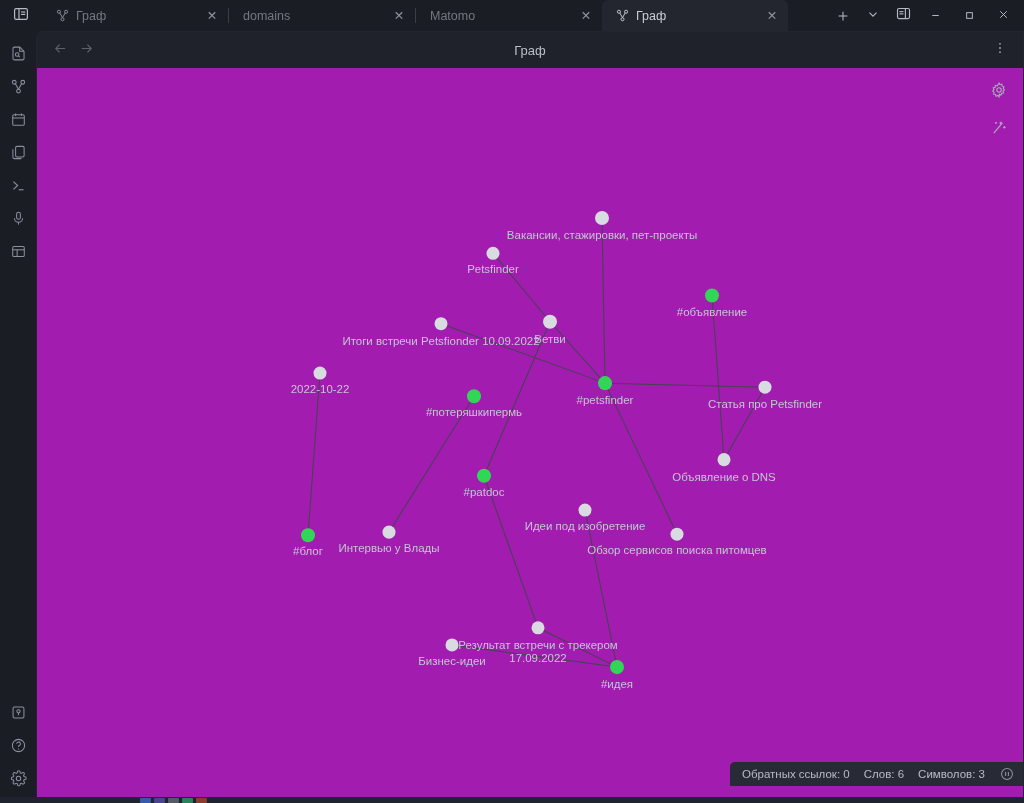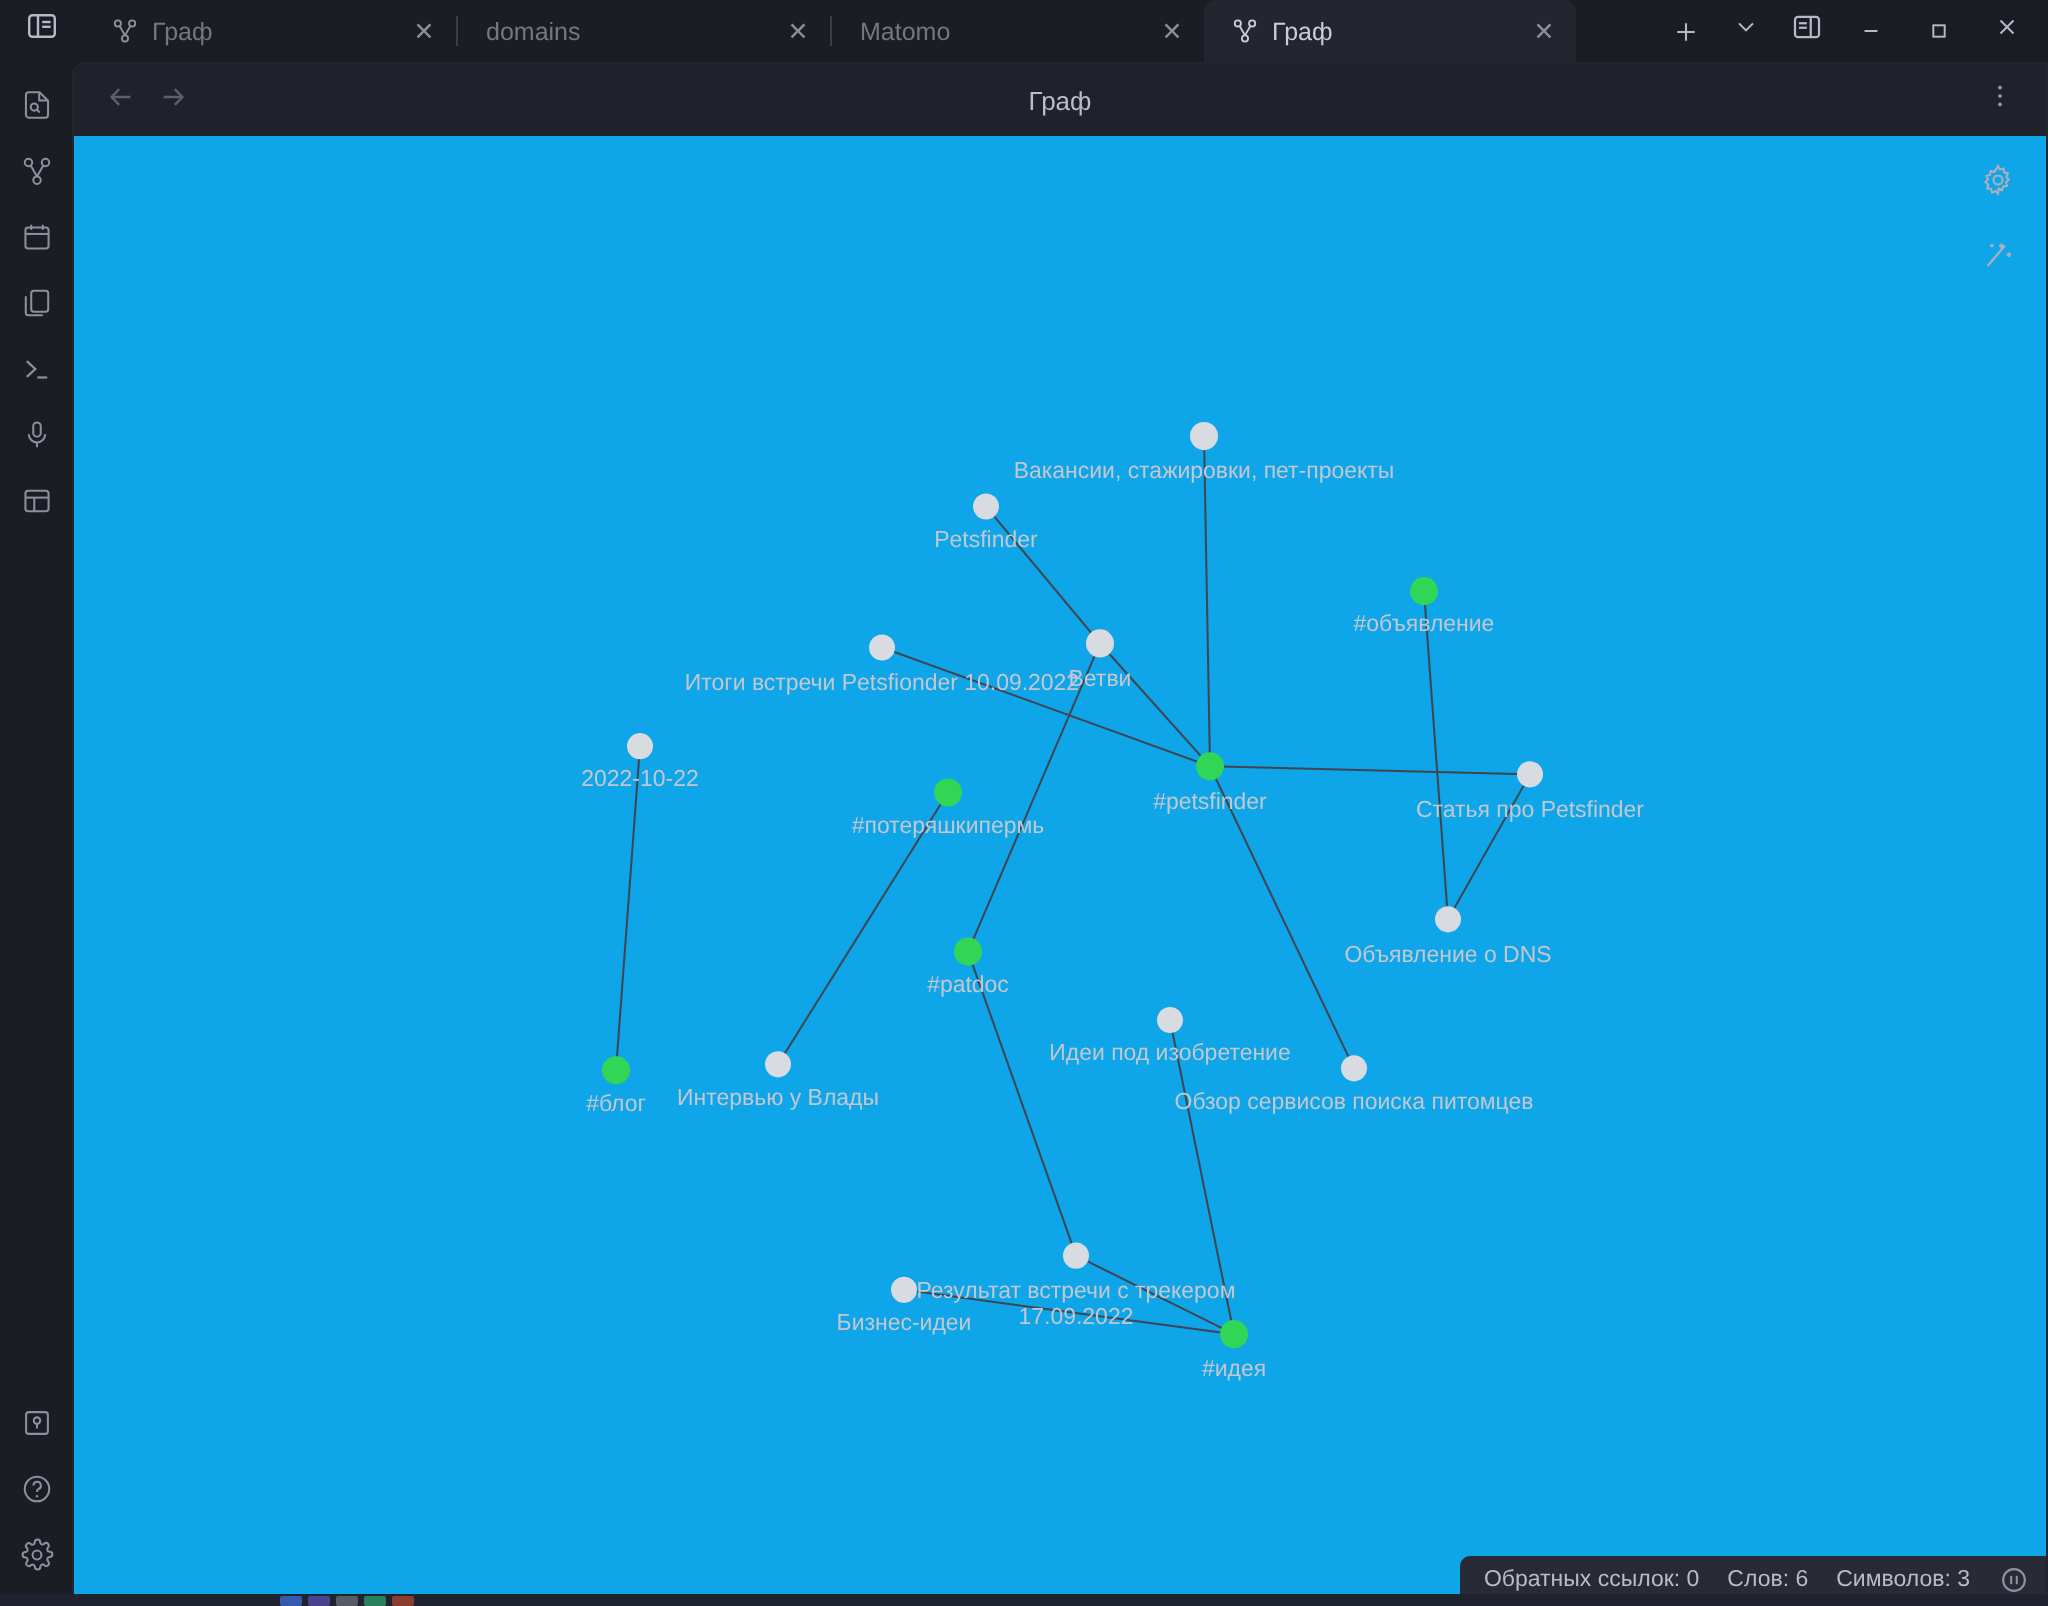--- a/index.html
+++ b/index.html
@@ -166,21 +166,21 @@
     width: 26px; height: 26px;
     display: flex; align-items: center; justify-content: center;
     color: #9aa0ab;
     z-index: 2;
   }
 
   
   .graph-wrap {
     flex: 1;
     position: relative;
-    background: #0ea5e9;
+    background: #a21caf;
     overflow: hidden;
   }
   .graph-controls {
     position: absolute;
     top: 12px;
     right: 12px;
     display: flex;
     flex-direction: column;
     gap: 14px;
     z-index: 6;
@@ -197,21 +197,21 @@
     font-family: "Liberation Sans", sans-serif;
     font-size: 11.5px;
     text-anchor: middle;
     dominant-baseline: middle;
   }
 
   
   .statusbar {
     position: absolute;
     right: 0;
-    bottom: 0;
+    bottom: 16px;
     height: 24px;
     display: flex;
     align-items: center;
     gap: 14px;
     padding: 0 8px 0 12px;
     background: #282b35;
     border-top-left-radius: 5px;
     color: #b7bcc6;
     font-size: 11.5px;
     z-index: 8;

